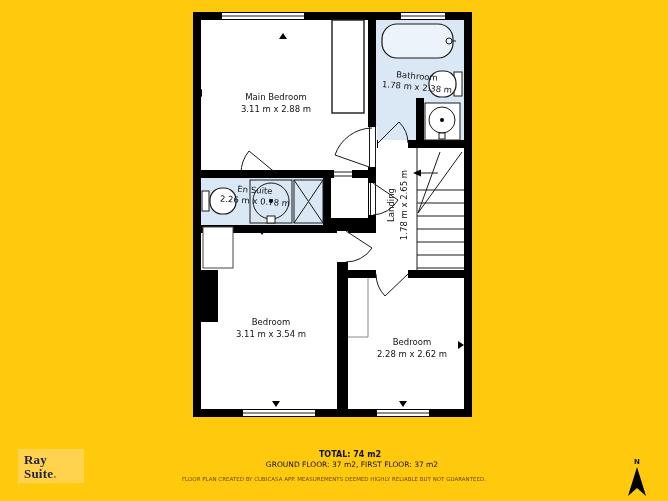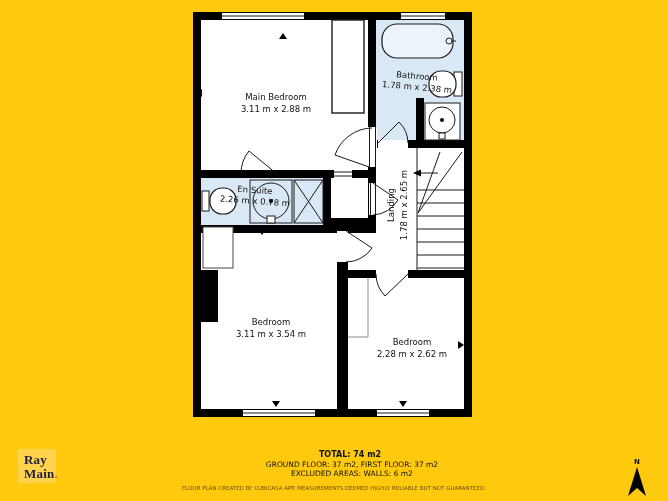--- a/index.html
+++ b/index.html
@@ -10,21 +10,21 @@
   }
   #plan-svg{position:absolute;left:0;top:0;}
   .room-label{font-size:8.5px;fill:#111;text-anchor:middle;}
   .room-dims{font-size:8.5px;fill:#111;text-anchor:middle;}
   .fixture{fill:#ffffff;stroke:#1a1a1a;stroke-width:1.2;}
   .thinline{stroke:#1a1a1a;stroke-width:1;fill:none;}
   .greyline{stroke:#8a8a8a;stroke-width:1;fill:none;}
   .arc{stroke:#1a1a1a;stroke-width:1;fill:none;}
   .marker{fill:#000;}
   .logo-box{
-    position:absolute;left:18px;top:449px;width:38px;height:34px;
+    position:absolute;left:18px;top:449px;width:66px;height:34px;
     background:#FFD34D;color:#23233F;
     font-family:"Liberation Serif","DejaVu Serif",serif;
     font-weight:bold;font-size:13px;line-height:13.5px;
     padding:4px 0 0 6px;box-sizing:border-box;letter-spacing:0.2px;
   }
   .logo-period{color:#EE6C1E;}
   .footer{
     position:absolute;left:0;top:450px;width:668px;text-align:center;color:#111;
   }
   .footer .total{font-size:8px;font-weight:bold;line-height:10px;margin-left:32px;}
@@ -187,27 +187,26 @@
 
   <text x="271" y="325" class="room-label">Bedroom</text>
   <text x="271" y="337" class="room-dims">3.11 m x 3.54 m</text>
 
   <text x="412" y="345" class="room-label">Bedroom</text>
   <text x="412" y="357" class="room-dims">2.28 m x 2.62 m</text>
 </svg>
 
 <div class="logo-box">
   <div>Ray</div>
-  <div><span>Main</span><span class="logo-period">.</span></div>
+  <div><span>Suite</span><span class="logo-period">.</span></div>
 </div>
 
 <div class="footer">
   <div class="total">TOTAL: 74 m2</div>
   <div class="floors">GROUND FLOOR: 37 m2, FIRST FLOOR: 37 m2</div>
-  <div class="excluded">EXCLUDED AREAS: WALLS: 6 m2</div>
   <div class="disclaimer">FLOOR PLAN CREATED BY CUBICASA APP. MEASUREMENTS DEEMED HIGHLY RELIABLE BUT NOT GUARANTEED.</div>
 </div>
 
 <div class="compass">
   <div class="n">N</div>
   <svg width="26" height="32" viewBox="0 0 26 32">
     <polygon points="13,1 22,30 13,22 4,30" fill="#000"></polygon>
   </svg>
 </div>
 

